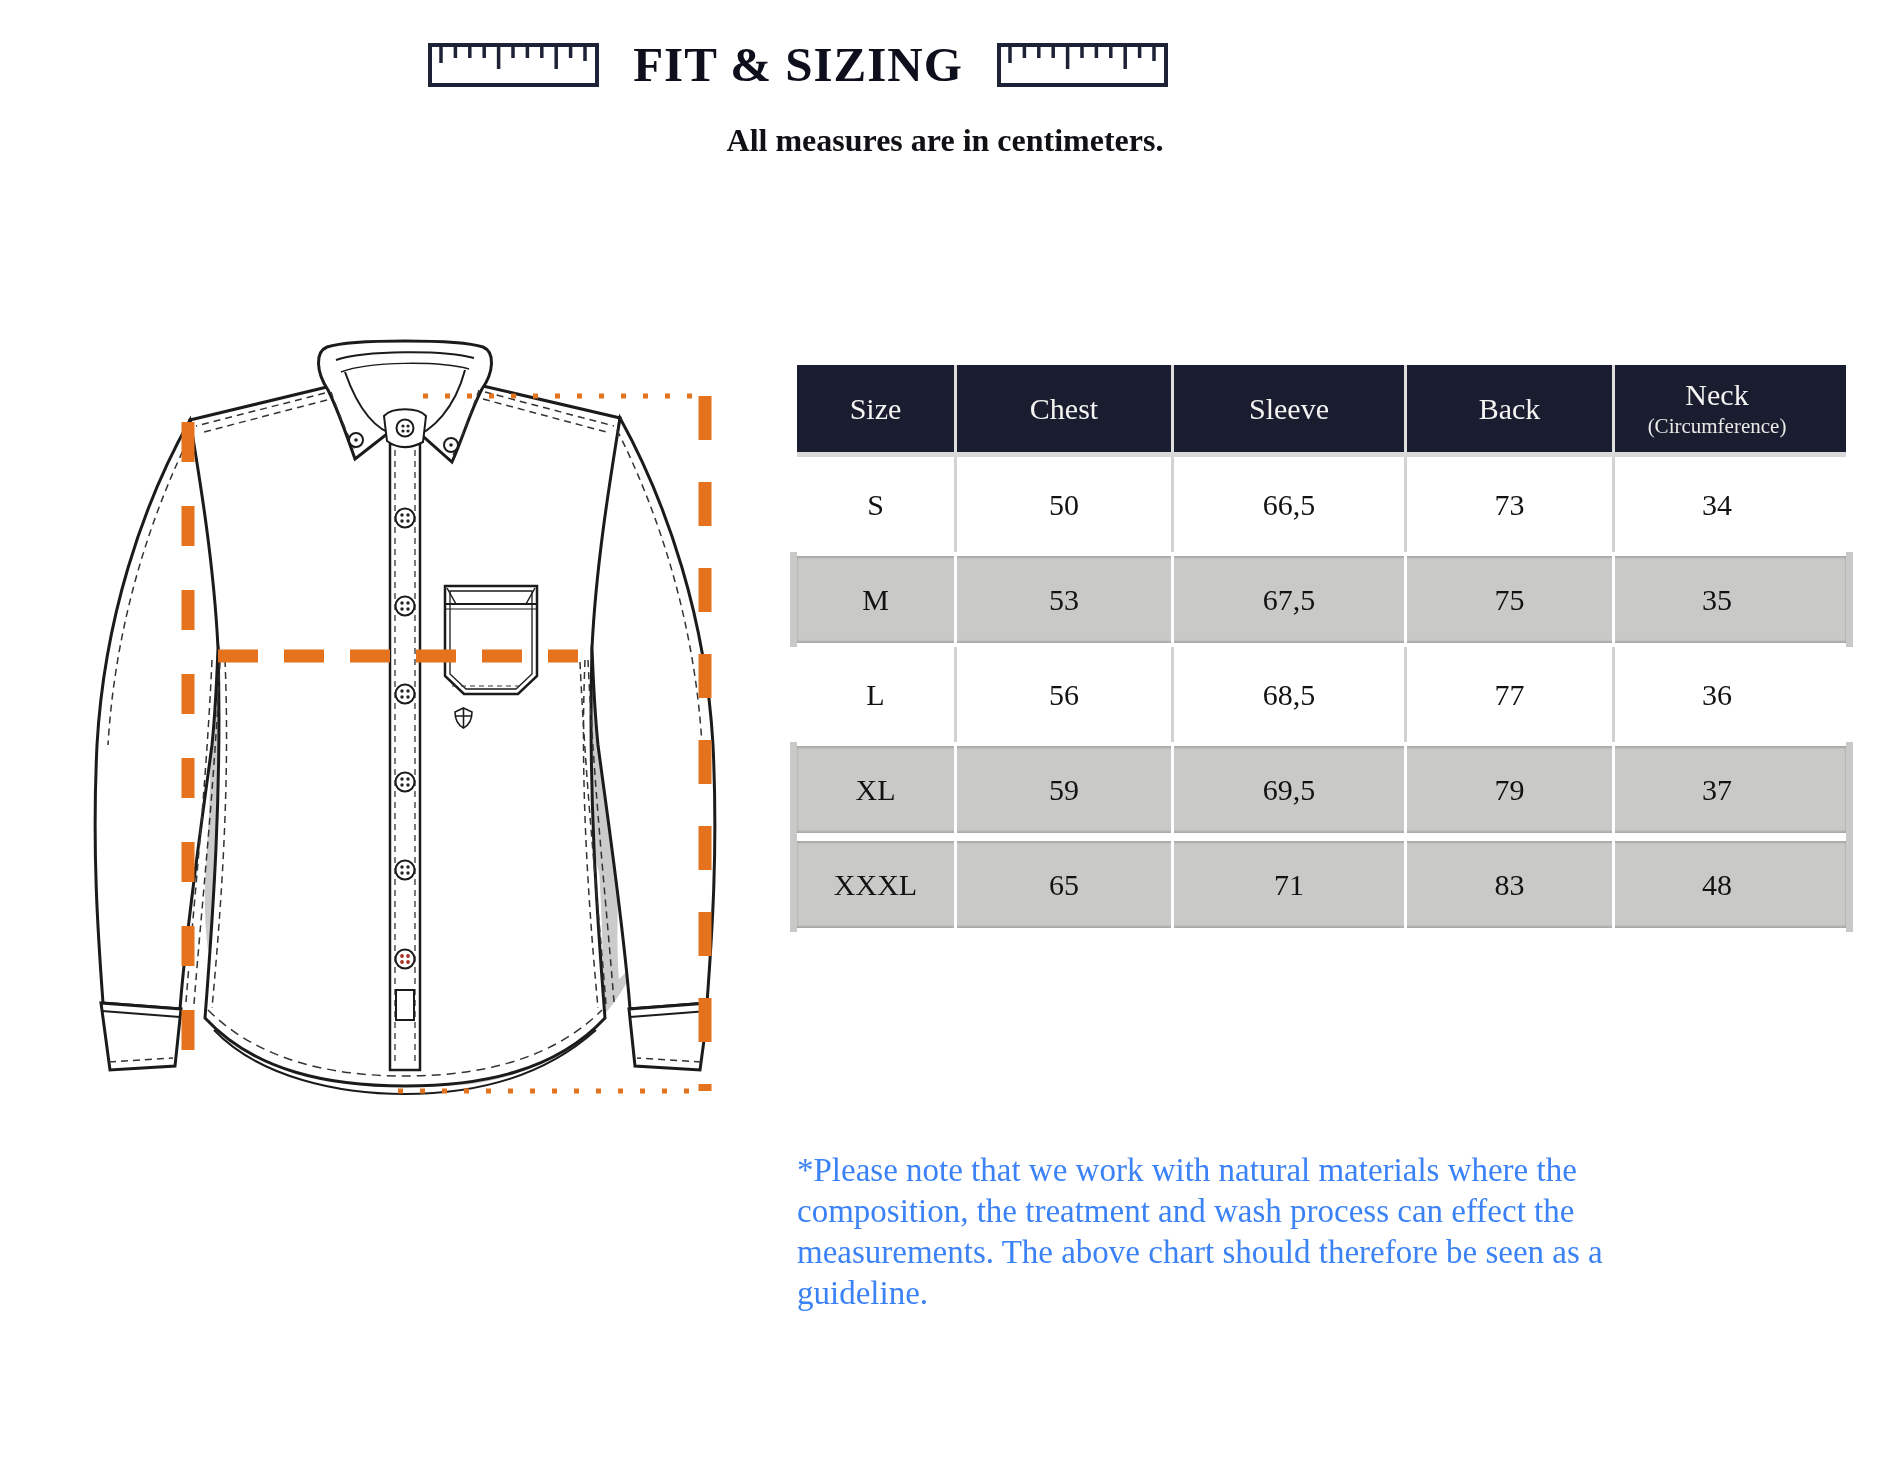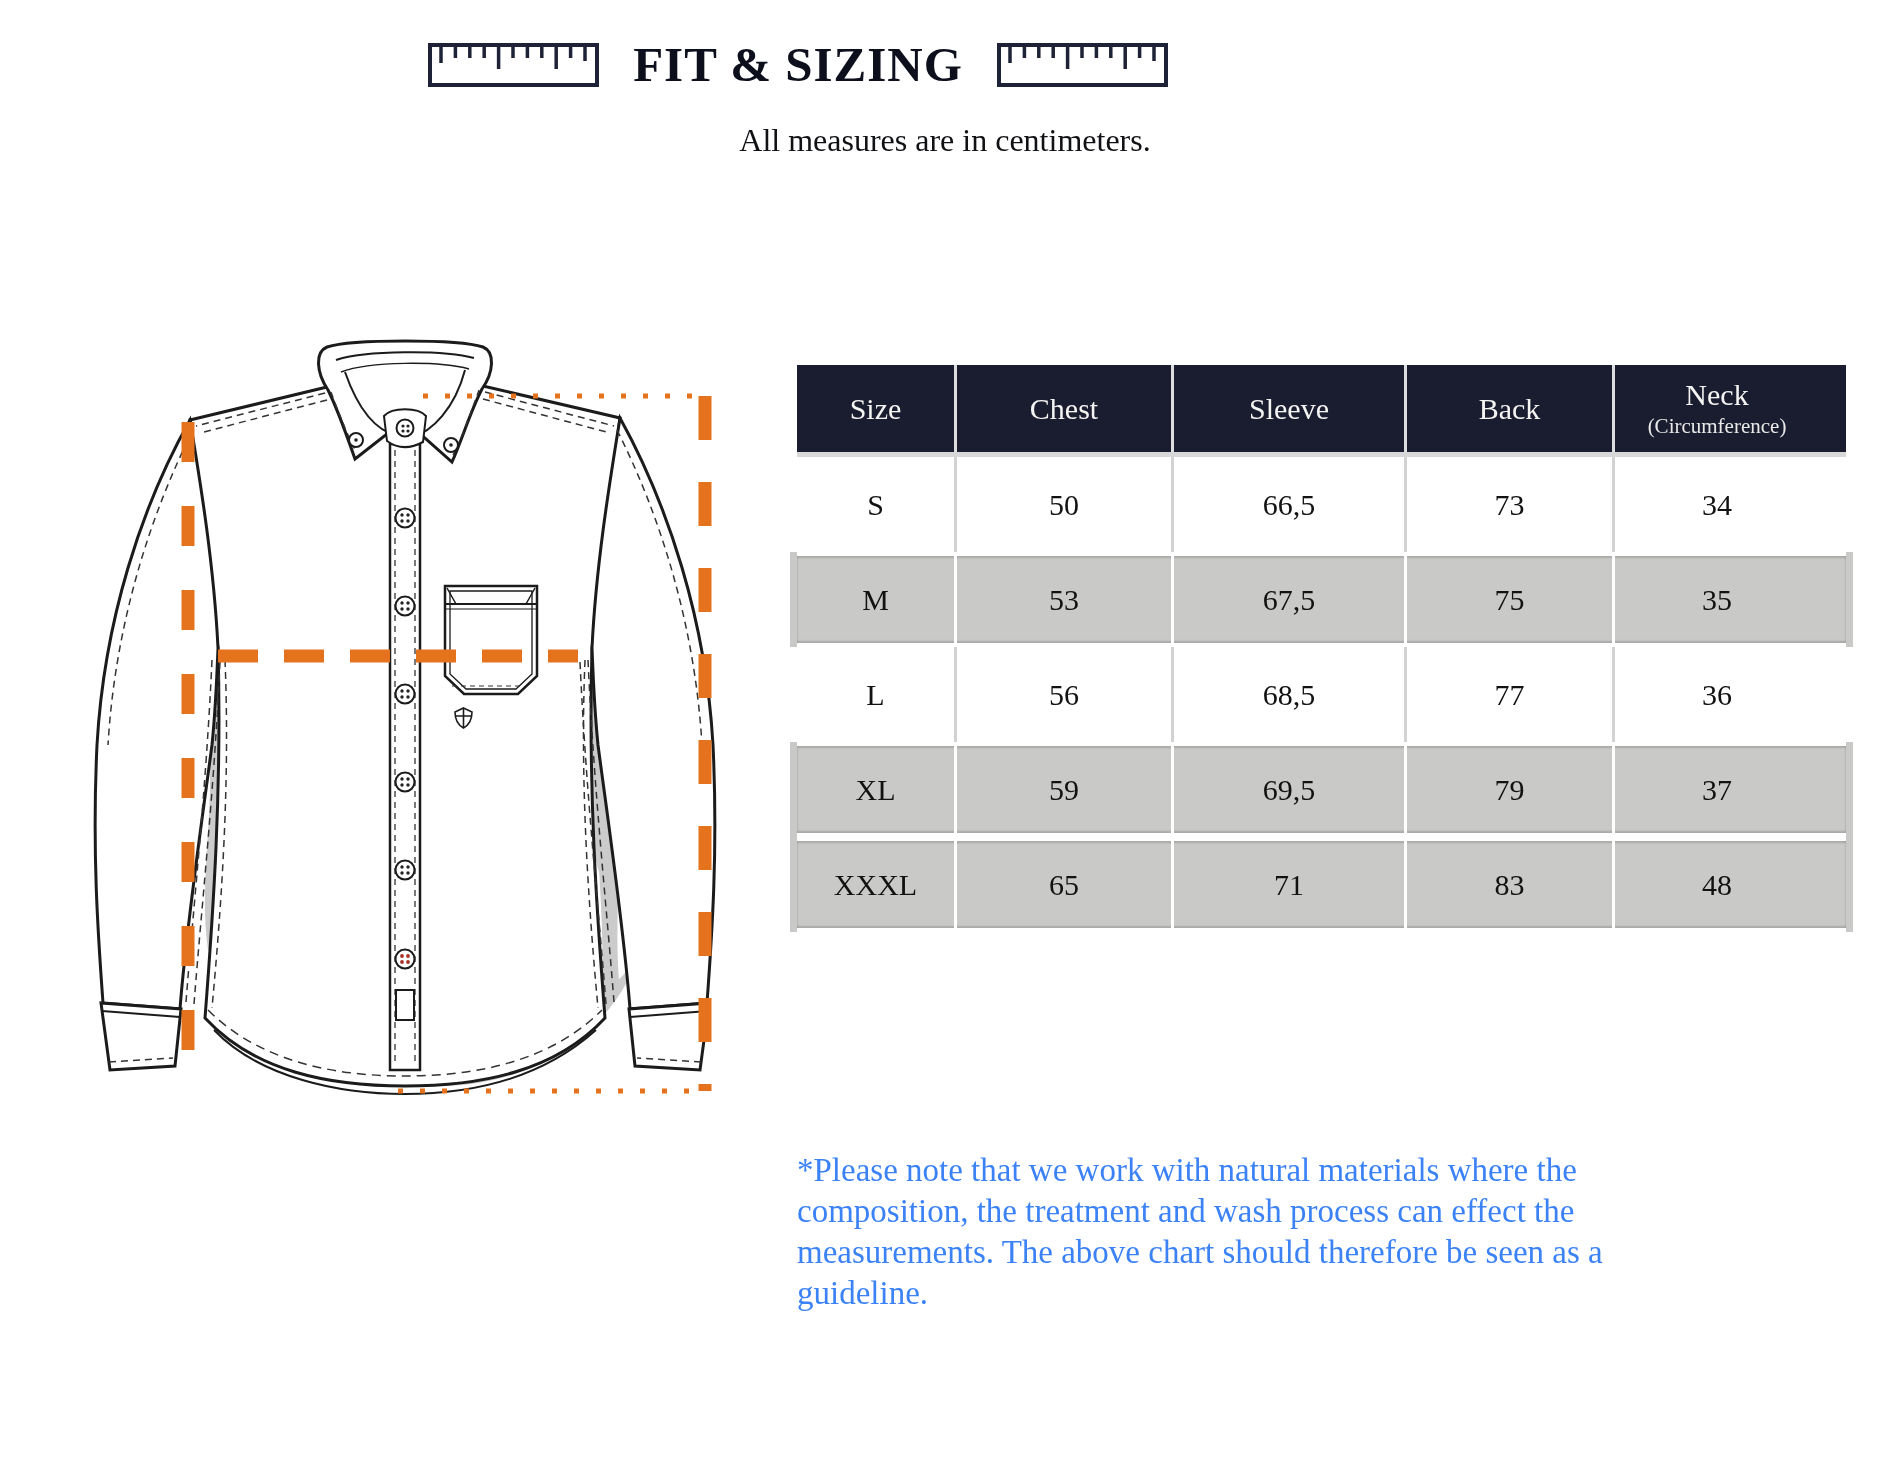--- a/index.html
+++ b/index.html
@@ -3,21 +3,21 @@
 <meta charset="utf-8">
 <style>
   html,body{margin:0;padding:0;}
   body{font-family:"Liberation Serif", serif; background:#ffffff;}
   .page{position:relative;width:1890px;height:1476px;background:#ffffff;overflow:hidden;}
 
   
   .topbar{position:absolute;top:40px;left:0;width:1596px;display:flex;justify-content:center;align-items:center;column-gap:34px;}
   .page-title{font-size:49px;font-weight:600;letter-spacing:1px;color:#0d0f1c;line-height:1;}
   .ruler{width:171px;height:44px;display:block;}
-  .subtitle{position:absolute;top:122px;left:0;width:1890px;text-align:center;font-size:32px;color:#101114;}
+  .subtitle{position:absolute;top:122px;left:0;width:1890px;text-align:center;font-size:32px;color:#101114;font-weight:bold;}
 
   
   .shirt-wrap{position:absolute;left:60px;top:270px;width:680px;height:880px;}
   .shirt-wrap svg{display:block;width:680px;height:880px;}
 
   
   .size-table{position:absolute;left:797px;top:365px;width:1049px;}
   .thead{display:flex;height:92px;background:#1a1d30;border-bottom:5px solid #d8d8d8;box-sizing:border-box;}
   .thead .cell{display:flex;flex-direction:column;justify-content:center;align-items:center;color:#f4f4f2;font-size:30px;border-right:3px solid #dedede;box-sizing:border-box;}
   .thead .cell:last-child{border-right:none;}

